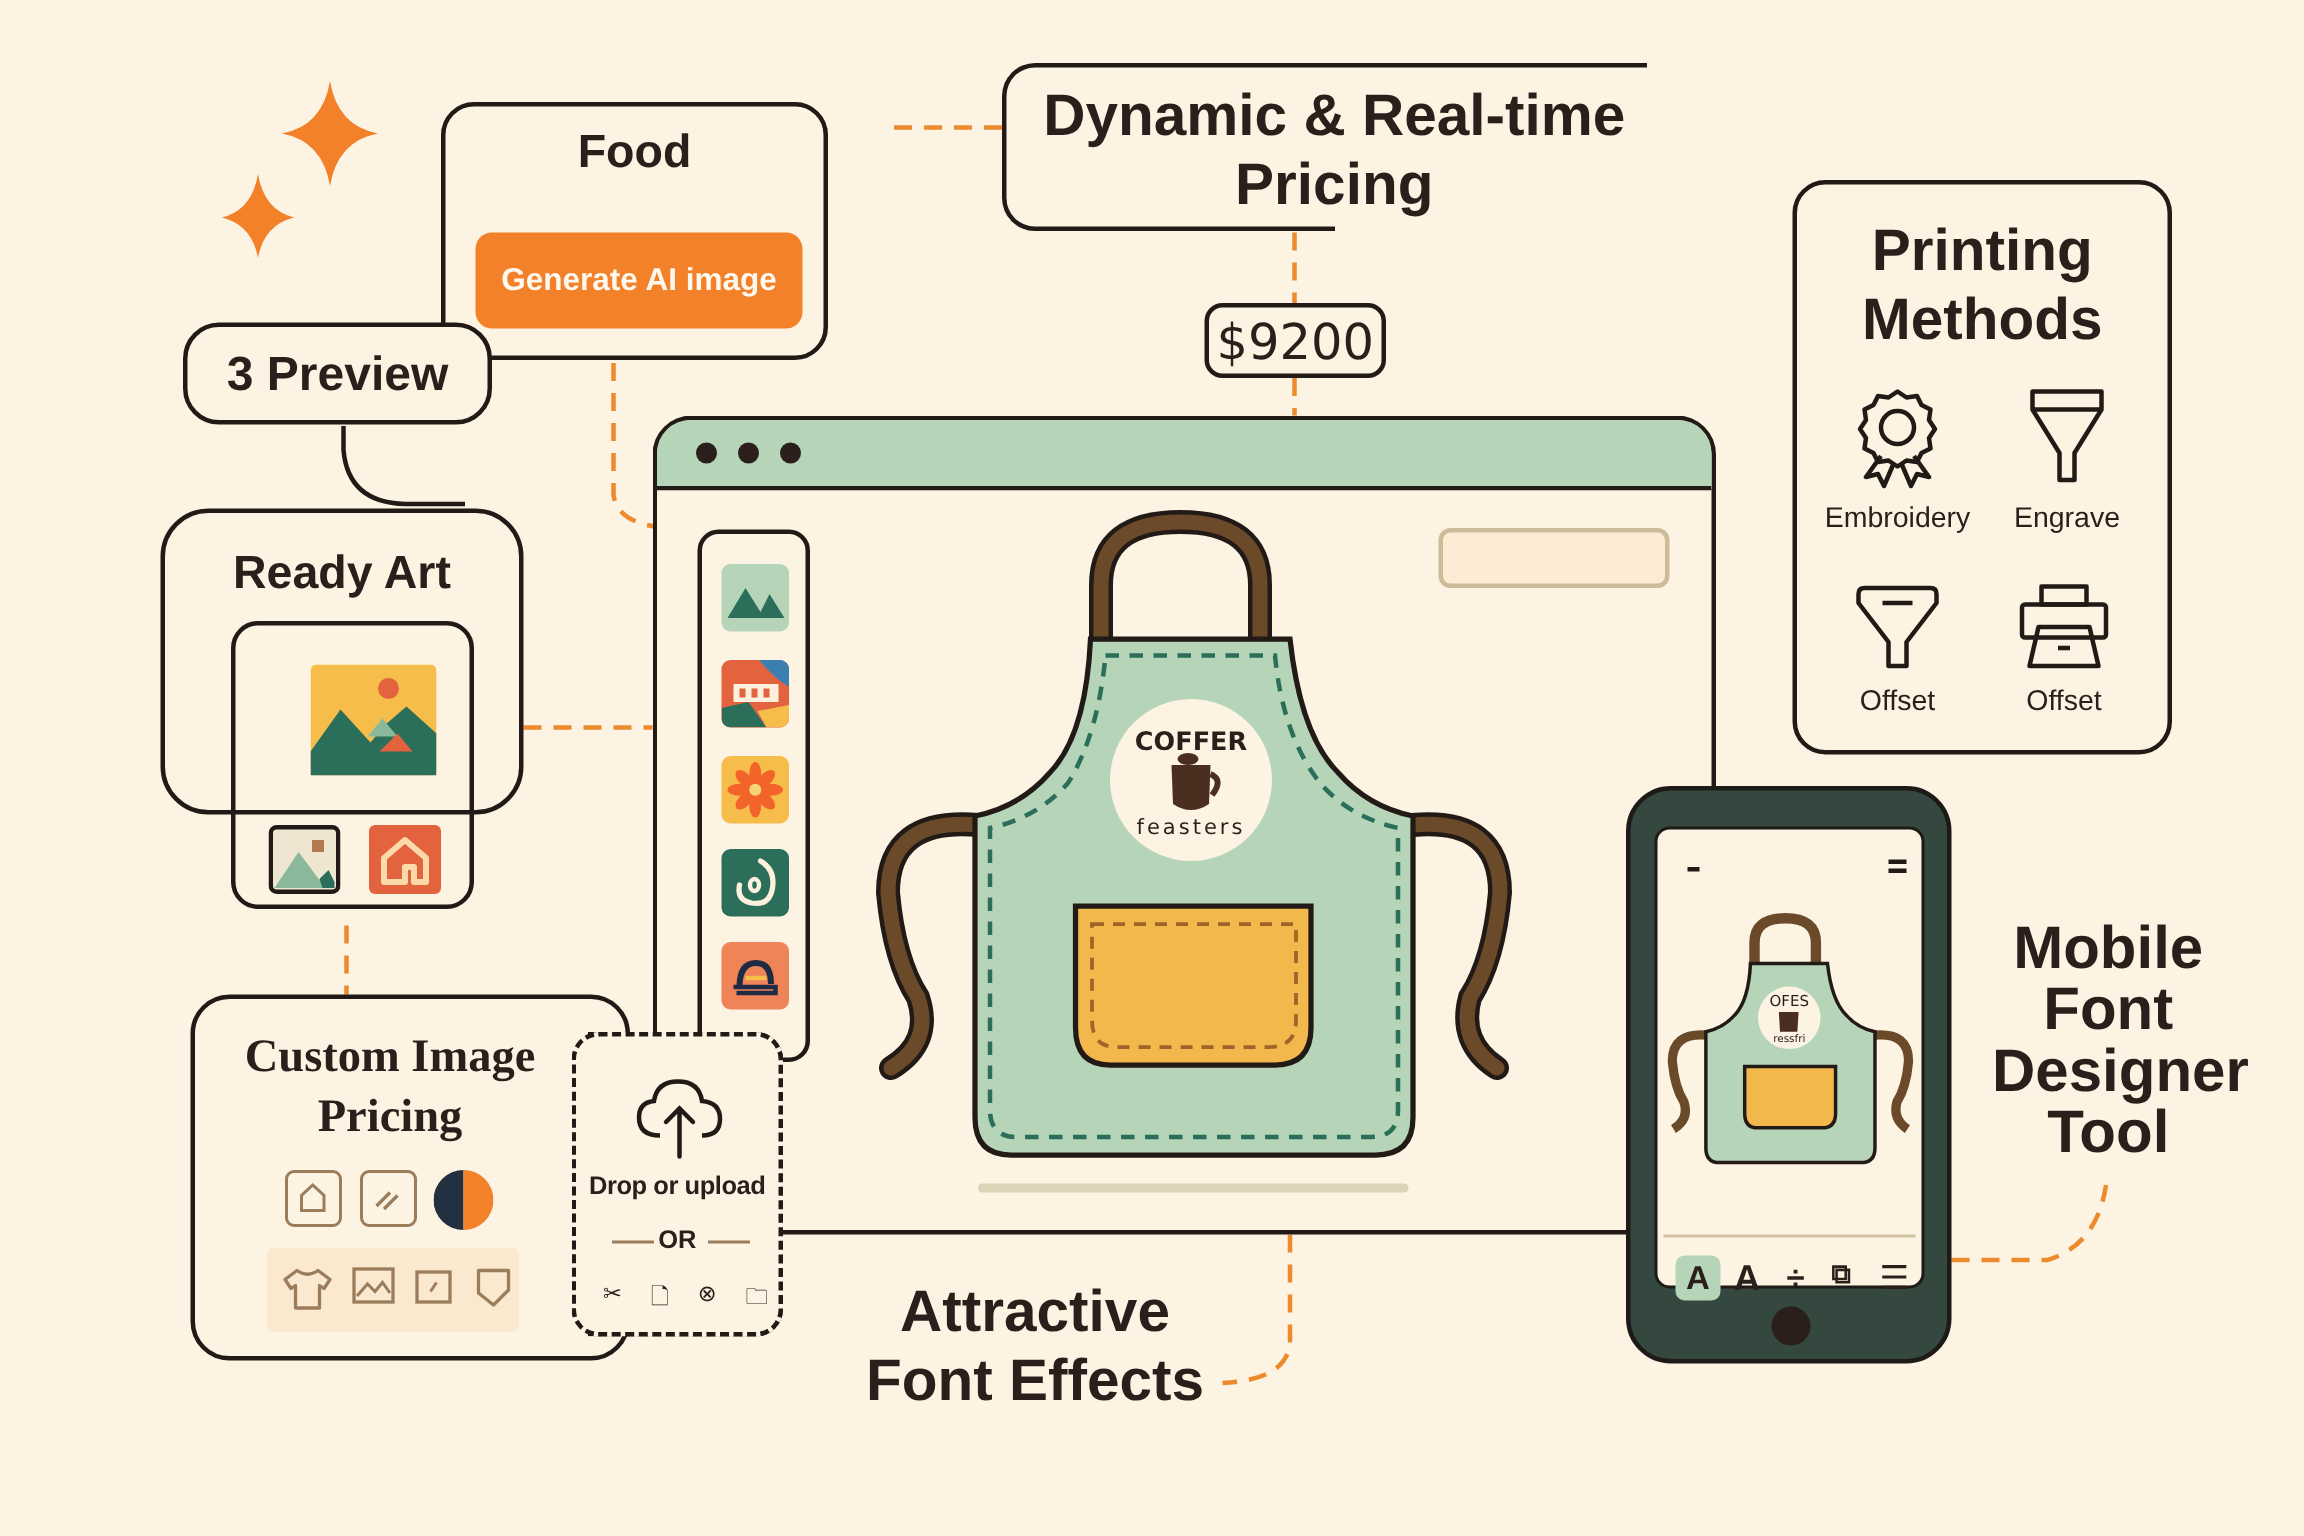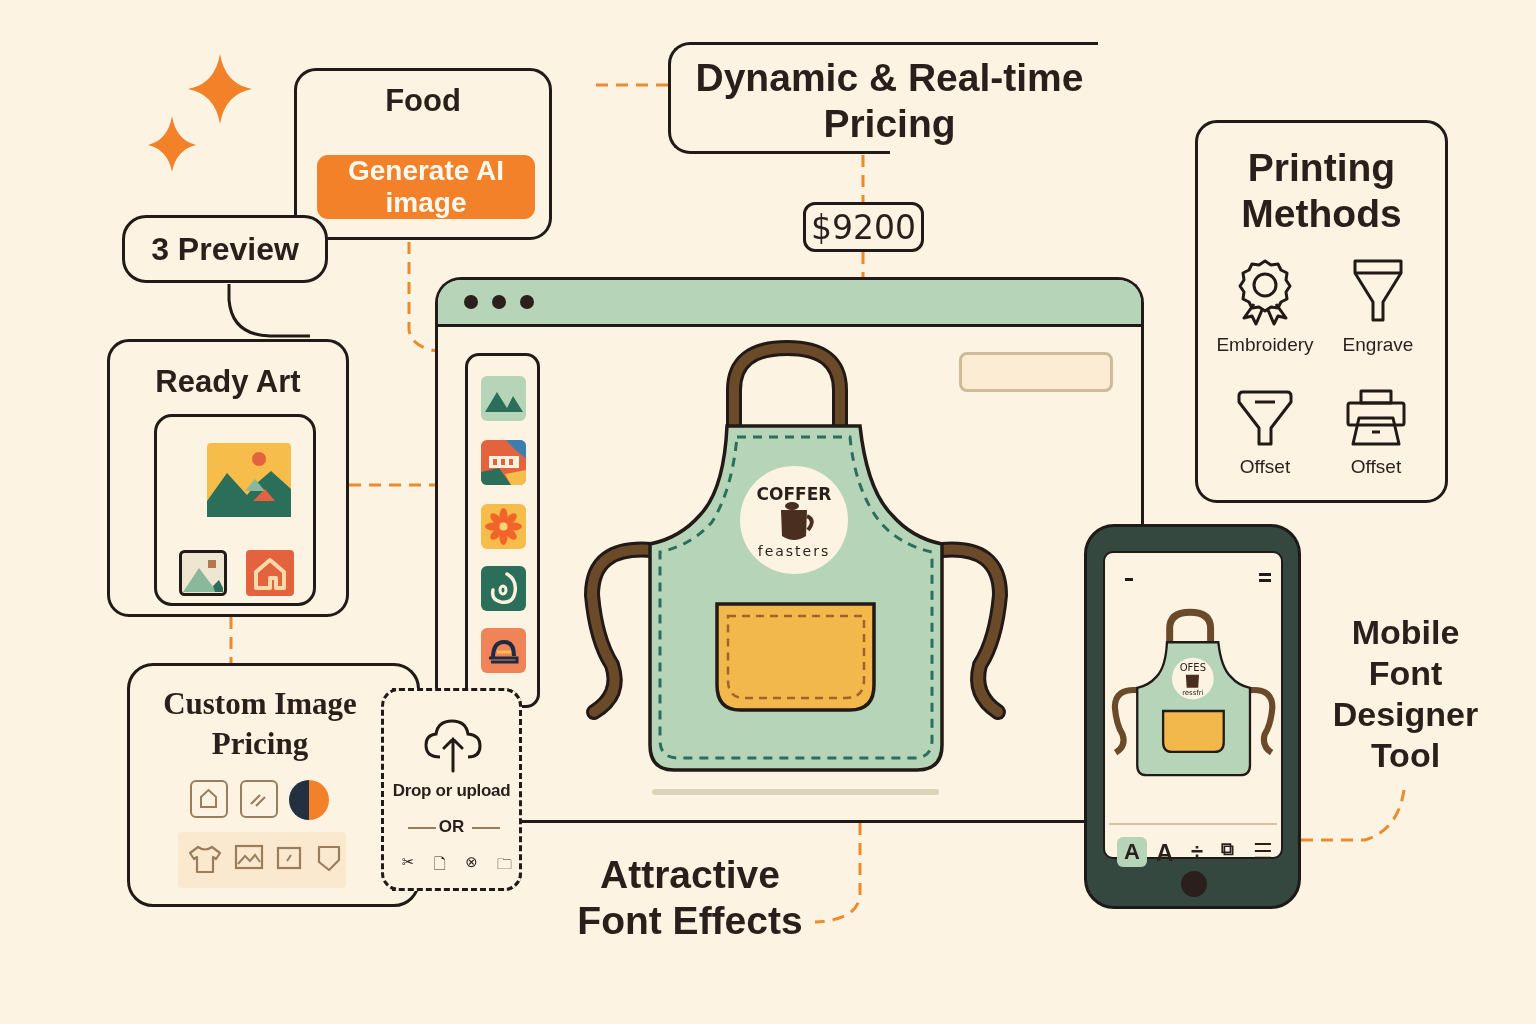--- a/index.html
+++ b/index.html
@@ -5,39 +5,39 @@
   * { box-sizing: border-box; margin: 0; padding: 0; }
   html, body { width: 1536px; height: 1024px; overflow: hidden; }
   body { background: #fdf3e3; font-family: "Liberation Sans", "DejaVu Sans", sans-serif; color: #2a1f1a; position: relative; }
   .abs { position: absolute; }
   .box { position: absolute; border: 3px solid #221a16; border-radius: 22px; background: #fdf3e3; }
   svg.layer { position: absolute; left: 0; top: 0; pointer-events: none; }
 
   
   #food-card { left: 294px; top: 68px; width: 258px; height: 172px; }
   #food-card .title { position: absolute; left: 0; right: 0; top: 12px; font-size: 31px; font-weight: 700; text-align: center; }
-  #food-card .gen-btn { position: absolute; left: 20px; top: 84px; width: 218px; height: 64px; background: #f2812a; border-radius: 11px; color: #fff8ee; font-size: 28px; font-weight: 700; display: flex; align-items: center; justify-content: center; border: none; }
+  #food-card .gen-btn { position: absolute; left: 20px; top: 84px; width: 218px; height: 64px; background: #f2812a; border-radius: 11px; color: #fff8ee; font-size: 21px; font-weight: 700; display: flex; align-items: center; justify-content: center; border: none; }
 
   
   #pricing-title { left: 668px; top: 42px; width: 430px; height: 112px; border: 3px solid #221a16; border-right: none; border-radius: 22px 0 0 22px; position: absolute; }
   #pricing-title .t { position: absolute; left: 0; right: -10px; top: 10px; font-size: 39px; font-weight: 700; text-align: center; line-height: 46px; }
   #pricing-mask { position: absolute; left: 890px; top: 148px; width: 220px; height: 12px; background: #fdf3e3; }
   #price-badge { left: 803px; top: 202px; width: 121px; height: 50px; border: 3px solid #221a16; border-radius: 12px; position: absolute; display:flex; align-items:center; justify-content:center; font-size: 33px; background:#fdf3e3; font-family: "DejaVu Sans", sans-serif; }
 
   
   #preview-pill { left: 122px; top: 215px; width: 206px; height: 68px; border-radius: 24px; display:flex; align-items:center; justify-content:center; font-size: 32px; font-weight:700; }
 
   
   #printing { left: 1195px; top: 120px; width: 253px; height: 383px; }
   #printing .title { position:absolute; left:0; right:0; top: 22px; font-size: 39px; font-weight:700; text-align:center; line-height:46px; }
   .pm-item { position:absolute; width: 120px; text-align:center; }
   .pm-item .lbl { font-size: 19px; margin-top: 4px; }
 
   
-  #ready-art { left: 107px; top: 339px; width: 242px; height: 278px; border-radius: 22px; }
+  #ready-art { left: 107px; top: 339px; width: 242px; height: 204px; border-radius: 32px; }
   #ready-art .title { position:absolute; left:0; right:0; top: 22px; font-size: 31px; font-weight:700; text-align:center; }
   #ready-inner { position:absolute; left: 44px; top: 72px; width: 162px; height: 192px; border: 3px solid #221a16; border-radius: 18px; }
 
   
   #browser { left: 435px; top: 277px; width: 709px; height: 546px; border-radius: 26px 26px 0 0; border: 3px solid #221a16; border-bottom: none; background:#fdf3e3; position:absolute; }
   #browser .bar { position:absolute; left:0; right:0; top:0; height: 47px; background:#b6d5b8; border-bottom: 3px solid #221a16; border-radius: 22px 22px 0 0; }
   .dot { position:absolute; top: 15px; width: 14px; height: 14px; border-radius: 50%; background:#2a1f1a; }
   #browser-bottom { position:absolute; left: 520px; top: 820px; width: 565px; height: 3px; background:#221a16; }
   #search-field { position:absolute; left: 959px; top: 352px; width: 154px; height: 40px; border: 3px solid #cdbb99; border-radius: 8px; background:#fcecd4; }
   #tool-rail { position:absolute; left: 465px; top: 353px; width: 75px; height: 355px; border: 3px solid #221a16; border-radius: 14px; background:#fdf3e3; }
@@ -58,21 +58,21 @@
 
   
   #font-effects { left: 560px; top: 852px; width: 260px; font-size: 39px; font-weight:700; line-height: 46px; text-align:center; position:absolute; }
 
   
   #phone { left: 1084px; top: 524px; width: 217px; height: 385px; background:#344840; border: 3px solid #1e1a17; border-radius: 30px; position:absolute; }
   #phone-screen { position:absolute; left: 16px; top: 24px; width: 180px; height: 308px; background:#fdf3e3; border-radius: 10px; border: 2px solid #1e1a17; }
   #phone-home { position:absolute; left: 94px; top: 344px; width: 26px; height: 26px; border-radius:50%; background:#2a1f1a; }
   .ph-tool { position:absolute; top: 286px; font-size: 22px; font-weight:700; }
 
-  #mobile-title { left: 1328px; top: 612px; width: 155px; font-size: 34px; font-weight:700; line-height: 41px; text-align:center; position:absolute; }
+  #mobile-title { left: 1328px; top: 612px; width: 155px; font-size: 40px; font-weight:700; line-height: 41px; text-align:center; position:absolute; }
 </style>
 </head>
 <body>
 
 <svg class="layer" width="1536" height="1024">
   <g fill="none" stroke="#ec8a2c" stroke-width="3" stroke-dasharray="12 8">
     <path d="M596 85 L668 85"></path>
     <path d="M863 155 L863 202"></path>
     <path d="M863 252 L863 277"></path>
     <path d="M409 242 L409 330 Q412 350 446 352"></path>

